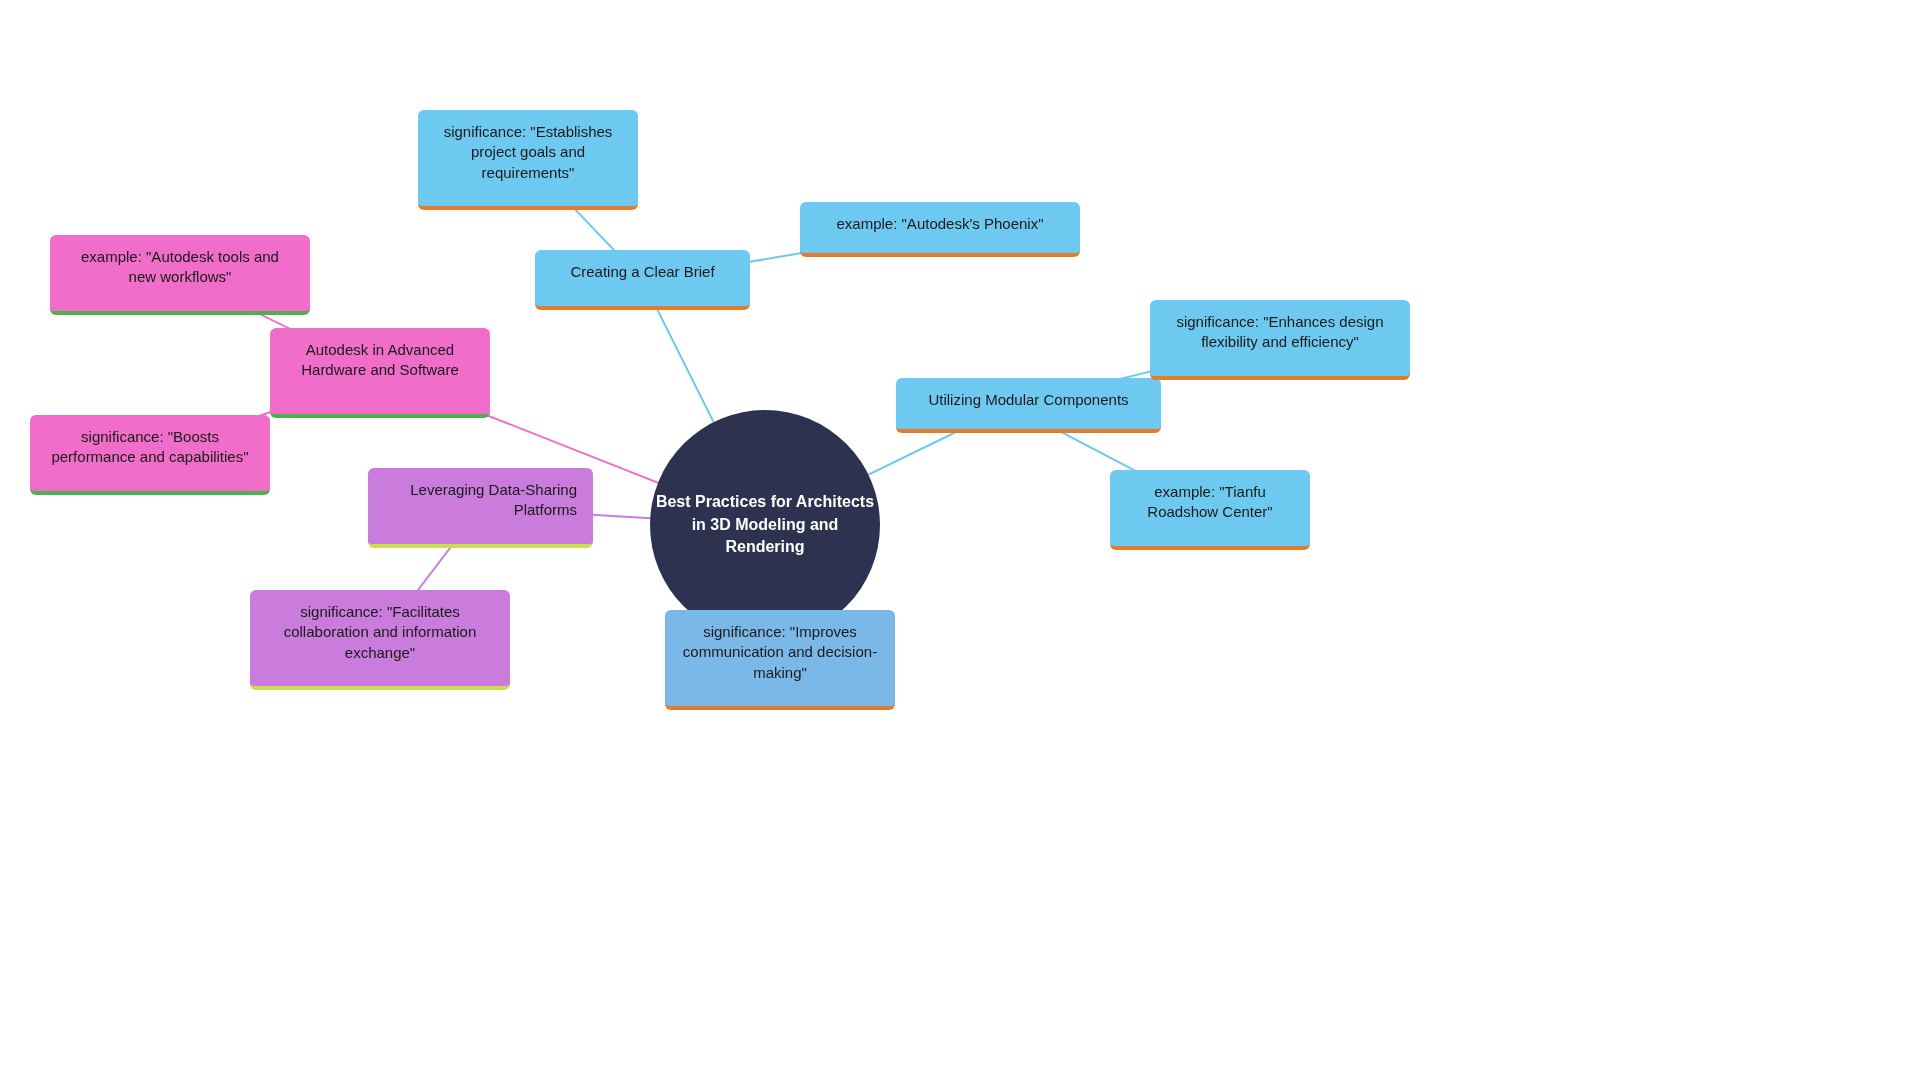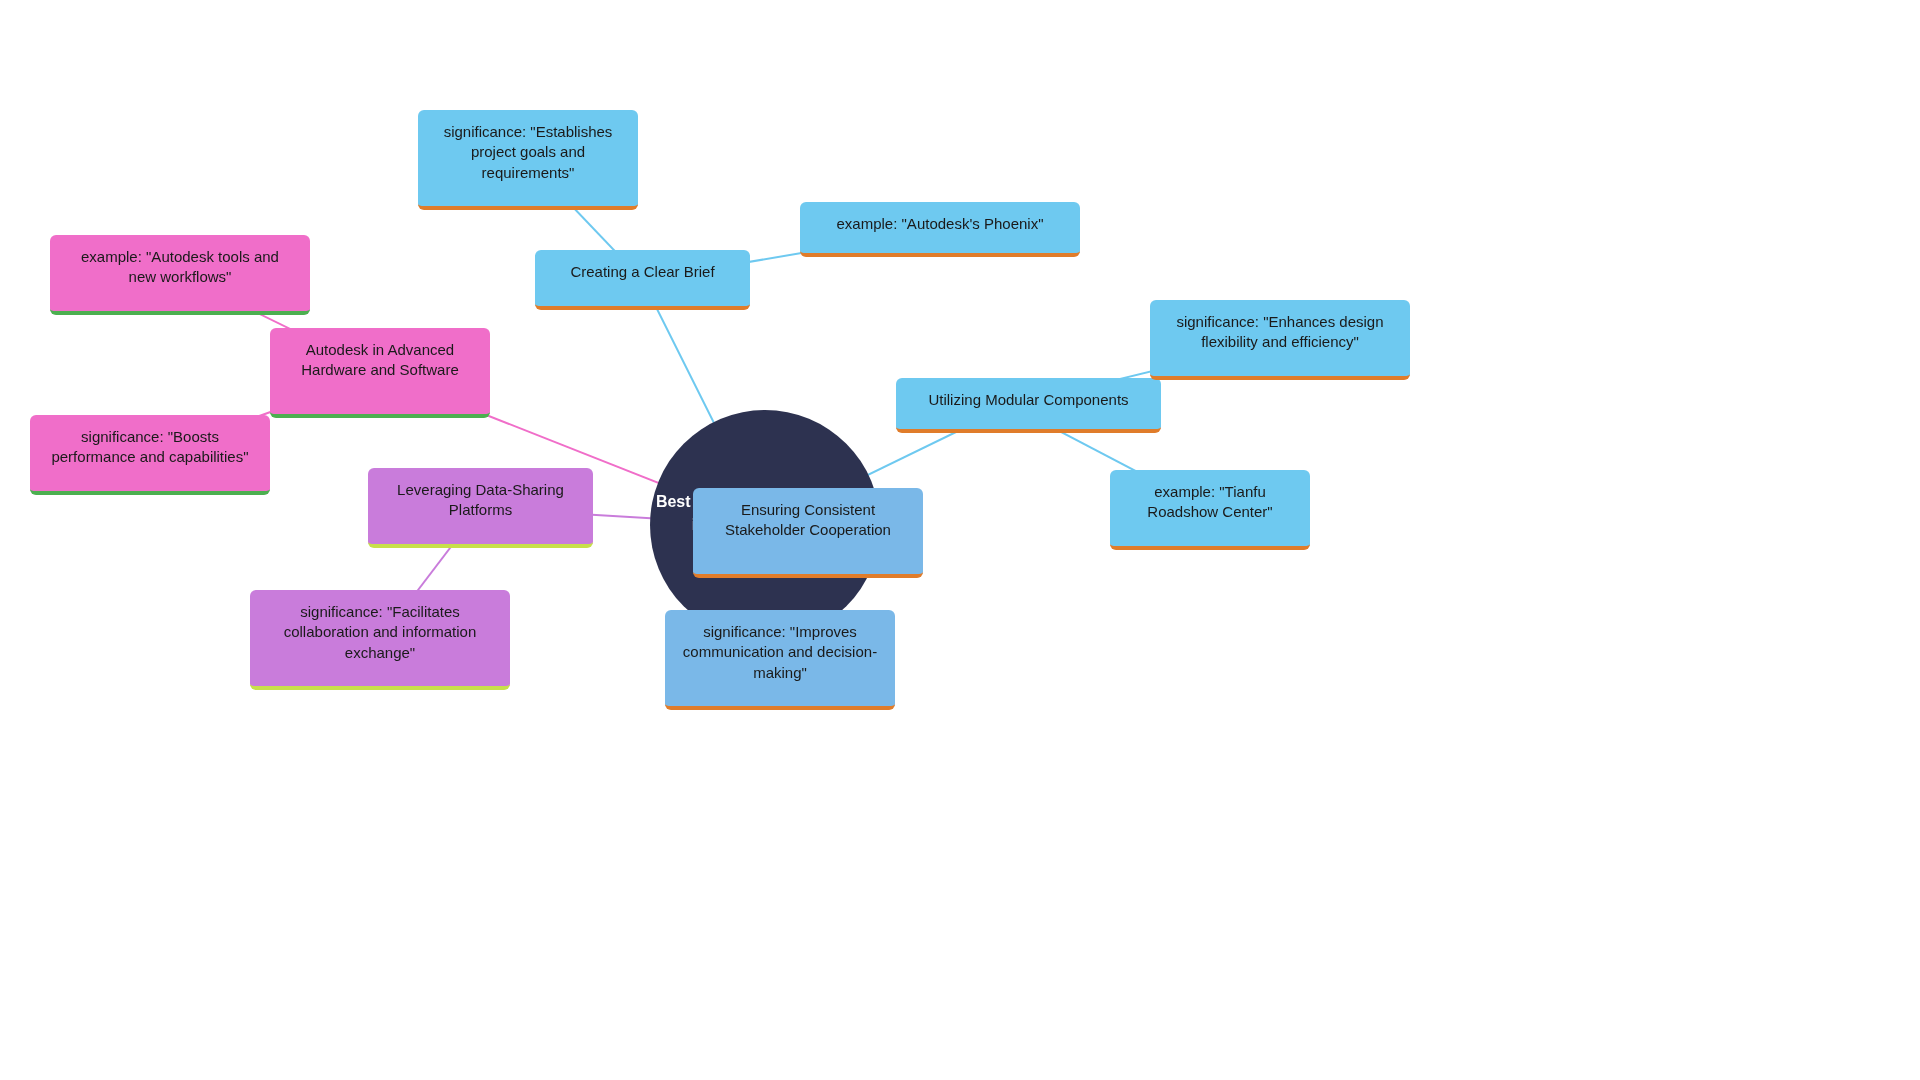--- a/index.html
+++ b/index.html
@@ -111,20 +111,19 @@
   <div class="center-node" style="left:650px; top:410px;">
     <span>Best Practices for Architects in 3D Modeling and Rendering</span>
   </div>
 
 <div class="node node-blue" style="left: 535px; top: 250px; width: 215px; min-height: 60px;"><span>Creating a Clear Brief</span></div>
     <div class="node node-blue" style="left: 418px; top: 110px; width: 220px; min-height: 100px;"><span>significance: "Establishes project goals and requirements"</span></div>
     <div class="node node-blue" style="left: 800px; top: 202px; width: 280px; min-height: 55px;"><span>example: "Autodesk's Phoenix"</span></div>
     <div class="node node-pink" style="left: 270px; top: 328px; width: 220px; min-height: 90px;"><span>Autodesk in Advanced Hardware and Software</span></div>
     <div class="node node-pink" style="left: 50px; top: 235px; width: 260px; min-height: 80px;"><span>example: "Autodesk tools and new workflows"</span></div>
     <div class="node node-pink" style="left: 30px; top: 415px; width: 240px; min-height: 80px;"><span>significance: "Boosts performance and capabilities"</span></div>
-    <div class="node node-purple" style="left: 368px; top: 468px; width: 225px; min-height: 80px;"><span>Leveraging Data-Sharing Platforms</span></div>
+    <div class="node node-purple" style="left: 368px; top: 468px; width: 225px; min-height: 80px; text-align: right;"><span>Leveraging Data-Sharing Platforms</span></div>
     <div class="node node-purple" style="left: 250px; top: 590px; width: 260px; min-height: 100px;"><span>significance: "Facilitates collaboration and information exchange"</span></div>
-    <div class="node node-midblue" style="left: 693px; top: 488px; width: 230px; min-height: 90px;"><span>Ensuring Consistent Stakeholder Cooperation</span></div>
     <div class="node node-midblue" style="left: 665px; top: 610px; width: 230px; min-height: 100px;"><span>significance: "Improves communication and decision-making"</span></div>
     <div class="node node-blue" style="left: 878px; top: 378px; width: 265px; min-height: 55px; margin-left: 18px;"><span>Utilizing Modular Components</span></div>
     <div class="node node-blue" style="left: 1150px; top: 300px; width: 260px; min-height: 80px;"><span>significance: "Enhances design flexibility and efficiency"</span></div>
     <div class="node node-blue" style="left: 1110px; top: 470px; width: 200px; min-height: 80px;"><span>example: "Tianfu Roadshow Center"</span></div>
   </div>
 
 </body></html>

